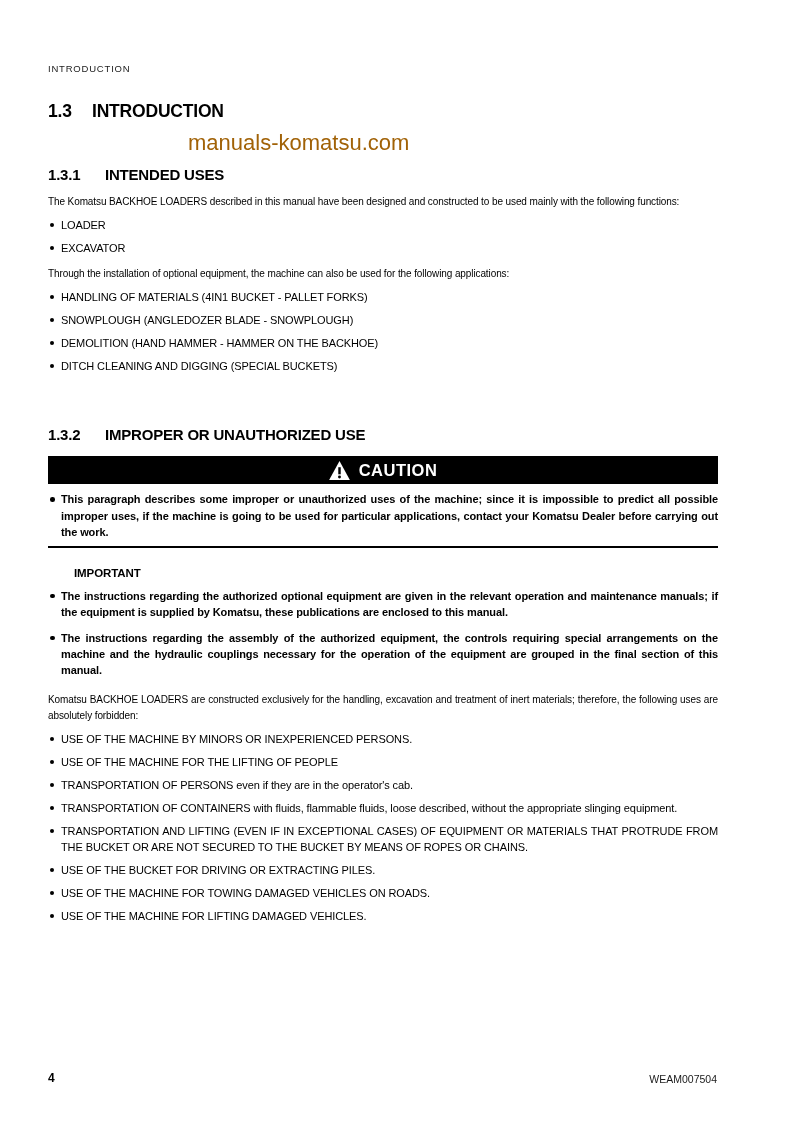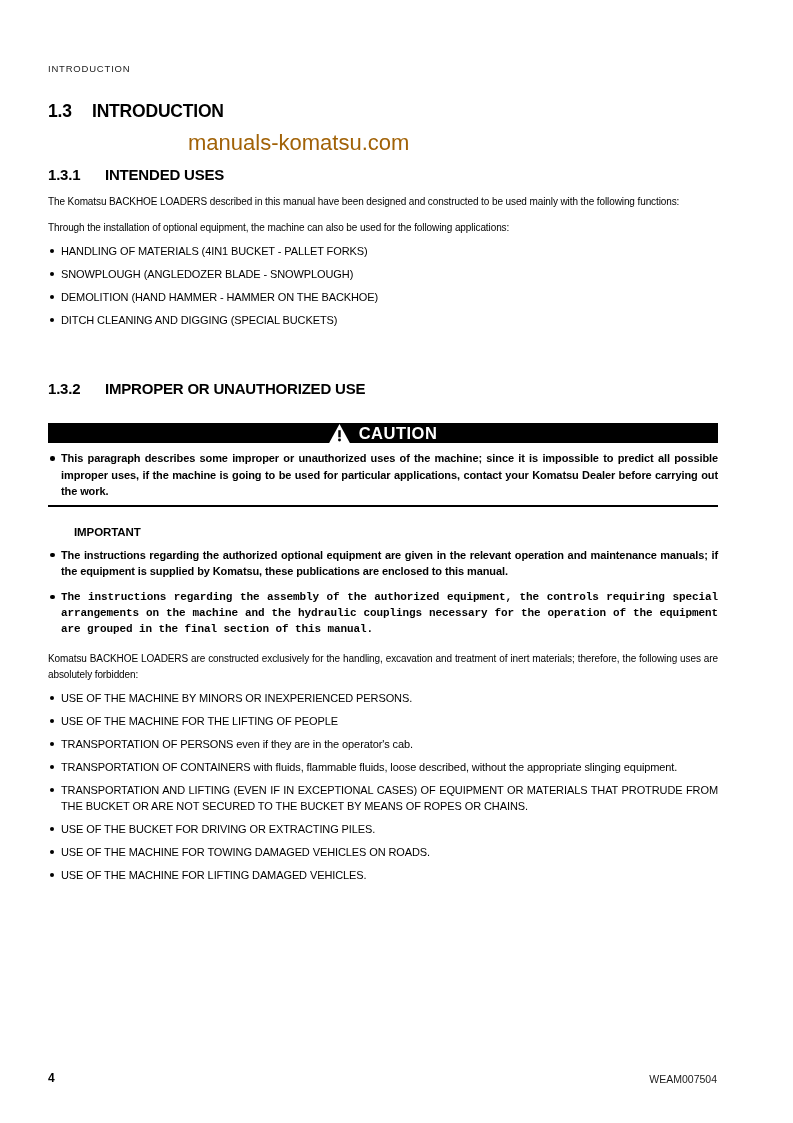--- a/index.html
+++ b/index.html
@@ -76,22 +76,22 @@
     position: absolute;
     left: 2px;
     top: 6px;
     width: 4px;
     height: 4px;
     border-radius: 50%;
     background: #000;
   }
   ul.blist.bold .dot { width: 4.5px; height: 4.5px; }
   .caution-banner {
-    margin-top: 25px;
-    height: 20px;
+    margin-top: 12px;
+    height: 28px;
     background: #000000;
     color: #ffffff;
     display: flex;
     align-items: center;
     justify-content: center;
     gap: 9px;
   }
   .caution-label {
     font-size: 16.5px;
     font-weight: bold;
@@ -111,21 +111,21 @@
   }
   .important-label {
     margin-top: 18px;
     font-size: 11.5px;
     font-weight: bold;
     line-height: 14px;
     letter-spacing: -0.1px;
     padding-left: 26px;
   }
   ul.blist.important-list li { margin-top: 8px; line-height: 16px; }
-  ul.blist.important-list li + li { margin-top: 10px; font-family: Liberation Mono, monospace; }
+  ul.blist.important-list li + li { margin-top: 10px; }
   p.body.after-important { margin-top: 14px; }
   ul.blist.forbidden li { margin-top: 7px; }
   .footer-pagenum {
     position: absolute;
     left: 48px;
     top: 1071px;
     font-size: 12px;
     font-weight: bold;
     line-height: 14px;
   }
@@ -147,20 +147,24 @@
     <div class="doc-header">INTRODUCTION</div>
 
     <h1 class="sec-h1"><span class="h1-num">1.3</span><span>INTRODUCTION</span></h1>
 
     <div class="watermark">manuals-komatsu.com</div>
 
     <h2 class="sec-h2"><span class="h2-num">1.3.1</span><span>INTENDED USES</span></h2>
 
     <p class="body">The Komatsu BACKHOE LOADERS described in this manual have been designed and constructed to be used mainly with the following functions:</p>
 
+    <ul class="blist">
+      <li><span class="dot"></span><span>LOADER</span></li>
+      <li><span class="dot"></span><span>EXCAVATOR</span></li>
+    </ul>
 
     <p class="body">Through the installation of optional equipment, the machine can also be used for the following applications:</p>
 
     <ul class="blist">
       <li><span class="dot"></span><span>HANDLING OF MATERIALS (4IN1 BUCKET - PALLET FORKS)</span></li>
       <li><span class="dot"></span><span>SNOWPLOUGH (ANGLEDOZER BLADE - SNOWPLOUGH)</span></li>
       <li><span class="dot"></span><span>DEMOLITION (HAND HAMMER - HAMMER ON THE BACKHOE)</span></li>
       <li><span class="dot"></span><span>DITCH CLEANING AND DIGGING (SPECIAL BUCKETS)</span></li>
     </ul>
 

